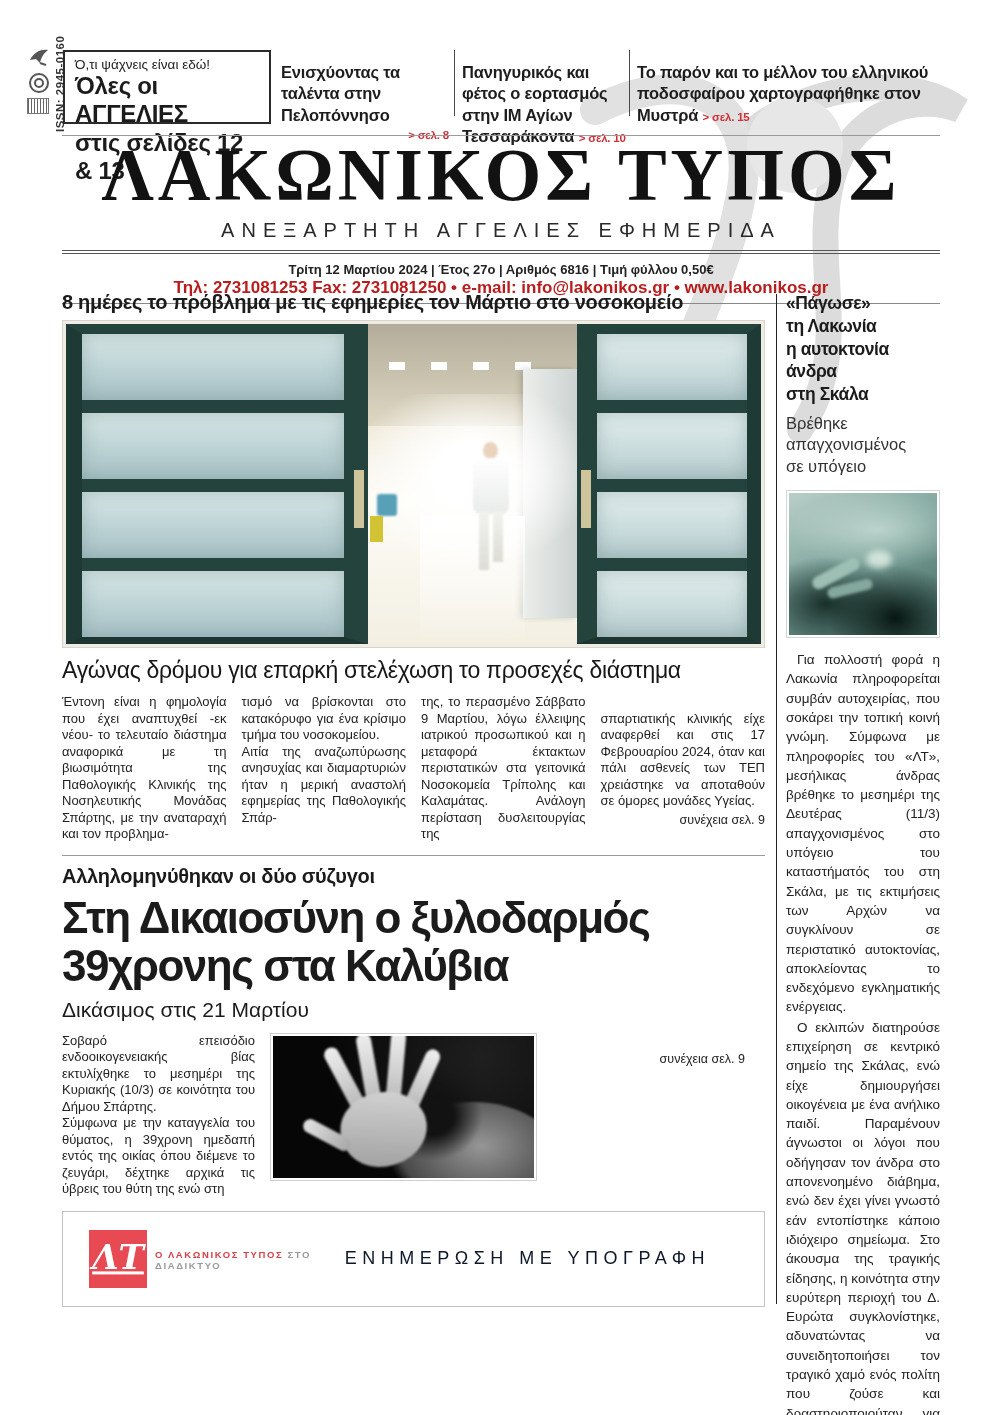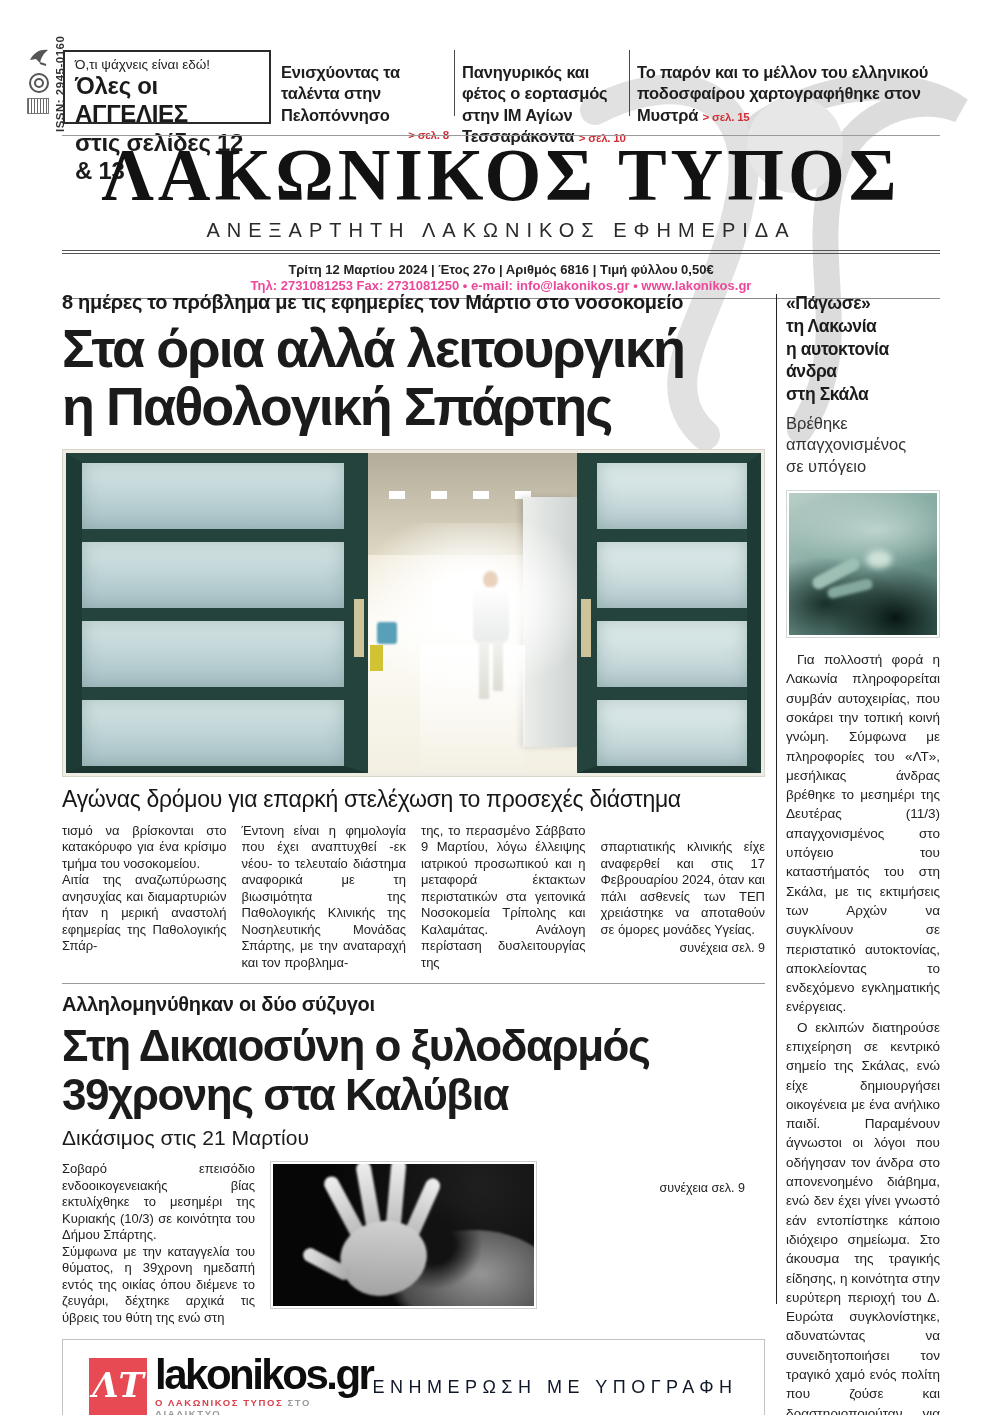--- a/index.html
+++ b/index.html
@@ -34,21 +34,21 @@
   .tdiv { top:50px; width:1px; height:66px; background:#4a4a4a; }
   .tdiv1 { left:454px; } .tdiv2 { left:629px; }
   .rule-top { left:62px; top:135px; width:878px; height:1px; background:#9a9a9a; }
   
   .masthead { left:62px; top:139px; width:878px; text-align:center; }
   .mh-title { font-family:"Liberation Serif", serif; font-weight:bold; font-size:73px;
     line-height:1.0; letter-spacing:4px; color:#121212; white-space:nowrap; }
   .mh-sub { font-size:20px; letter-spacing:7px; color:#2a2a2a; margin-top:7px; }
   .mh-dblrule { margin-top:8px; border-top:1px solid #555; border-bottom:1px solid #555; height:4px; }
   .mh-date { font-size:13px; font-weight:bold; color:#222; margin-top:8px; }
-  .mh-contact { font-size:13px; font-weight:bold; color:#ec4899; margin-top:1px; }
+  .mh-contact { font-size:17px; font-weight:bold; color:#b91c1c; margin-top:1px; }
   .mh-rule { margin-top:5px; border-top:1px solid #888; }
   
   .main-col { left:62px; top:291px; width:703px; }
   .v-rule { left:776px; top:294px; width:1px; height:1010px; background:#222; }
   .sidebar { left:786px; top:292px; width:154px; }
   
   .kicker { font-size:20px; font-weight:bold; letter-spacing:-.3px; margin-bottom:6px; }
   .headline1 { font-size:54px; font-weight:bold; line-height:1.07; letter-spacing:-2px;
     white-space:pre-line; margin-bottom:13px; }
   .photo-frame { border:1px solid #d8d5cc; background:#efece4; padding:3px; margin-bottom:9px; }
@@ -121,21 +121,21 @@
   .f3 { left:44%; top:-4%; transform:rotate(5deg); height:84px; }
   .f4 { left:54%; top:8%; transform:rotate(24deg); height:70px; }
   .thumb { position:absolute; left:18%; top:52%; width:14px; height:52px; border-radius:7px;
     transform:rotate(-62deg); background:linear-gradient(180deg,#e2e2e2,#a8a8a8); }
   
   .banner { display:flex; align-items:center; border:1px solid #c2c2c2; height:96px;
     padding:0 26px; background:#fff; }
   .logo-mark { width:58px; height:58px; background:#e84a53; color:#fff; position:relative;
     flex:0 0 auto; }
   .logo-mark span { position:absolute; left:50%; top:50%; transform:translate(-50%,-54%);
-    font-family:"DejaVu Serif", serif; font-style:italic; font-weight:bold; font-size:34px; }
+    font-family:"DejaVu Serif", serif; font-style:italic; font-weight:bold; font-size:34px;text-decoration:underline; }
   .logo-text { margin-left:8px; }
   .logo-title { font-size:42px; font-weight:bold; letter-spacing:-2.5px; color:#0d0d0d;
     line-height:.95; }
   .logo-sub { font-size:9.5px; font-weight:bold; letter-spacing:1.6px; margin-top:2px; }
   .logo-sub .red { color:#d6404a; } .logo-sub .gray { color:#9a9a9a; }
   .slogan { margin-left:auto; margin-right:28px; font-size:18px; letter-spacing:5.5px;
     color:#0f172a; white-space:nowrap; }
   
   .sb-head { font-size:17.5px; font-weight:bold; line-height:1.3; letter-spacing:-.4px;
     white-space:pre-line; }
@@ -206,32 +206,30 @@
     <div class="z tdiv tdiv2"></div>
     <div class="z teaser t3">
       <span>Το παρόν και το μέλλον του ελληνικού ποδοσφαίρου χαρτογραφήθηκε στον Μυστρά </span>
       <span class="pref">&gt; σελ. 15</span>
     </div>
 
     <div class="z rule-top"></div>
 
     <div class="z masthead">
       <div class="mh-title">ΛΑΚΩΝΙΚΟΣ ΤΥΠΟΣ</div>
-      <div class="mh-sub">ΑΝΕΞΑΡΤΗΤΗ ΛΑΚΩΝΙΚΟΣ ΕΦΗΜΕΡΙΔΑ</div>
+      <div class="mh-sub">ΑΝΕΞΑΡΤΗΤΗ ΑΓΓΕΛΙΕΣ ΕΦΗΜΕΡΙΔΑ</div>
       <div class="mh-dblrule"></div>
       <div class="mh-date">Τρίτη 12 Μαρτίου 2024 | Έτος 27ο | Αριθμός 6816 | Τιμή φύλλου 0,50€</div>
       <div class="mh-contact">Τηλ: 2731081253 Fax: 2731081250 • e-mail: info@lakonikos.gr • www.lakonikos.gr</div>
       <div class="mh-rule"></div>
     </div>
 
     <div class="z main-col">
 
       <div class="kicker">8 ημέρες το πρόβλημα με τις εφημερίες τον Μάρτιο στο νοσοκομείο</div>
-      <div class="headline1">Στα όρια αλλά λειτουργική
-η Παθολογική Σπάρτης</div>
 
       <div class="photo-frame">
         <div class="hospital">
           <div class="corridor">
             <div class="ceiling"></div>
             <div class="lights"></div>
             <div class="cabinet"></div>
             <div class="glow"></div>
             <div class="floorshine"></div>
             <div class="chair"></div>
@@ -262,23 +260,23 @@
               <div class="bar"></div>
               <div class="pane"></div>
             <div class="hinge hingeR"></div>
           </div>
         </div>
       </div>
 
       <div class="subhead">Αγώνας δρόμου για επαρκή στελέχωση το προσεχές διάστημα</div>
 
       <div class="bodyrow">
+        <div class="bcol">Έντονη είναι η φημολογία που έχει αναπτυχθεί -εκ νέου- το τελευταίο διάστημα αναφορικά με τη βιωσιμότητα της Παθολογικής Κλινικής της Νοσηλευτικής Μονάδας Σπάρτης, με την αναταραχή και τον προβλημα-</div>
         <div class="bcol">τισμό να βρίσκονται στο κατακόρυφο για ένα κρίσιμο τμήμα του νοσοκομείου.
 Αιτία της αναζωπύρωσης ανησυχίας και διαμαρτυριών ήταν η μερική αναστολή εφημερίας της Παθολογικής Σπάρ-</div>
-        <div class="bcol">Έντονη είναι η φημολογία που έχει αναπτυχθεί -εκ νέου- το τελευταίο διάστημα αναφορικά με τη βιωσιμότητα της Παθολογικής Κλινικής της Νοσηλευτικής Μονάδας Σπάρτης, με την αναταραχή και τον προβλημα-</div>
         <div class="bcol">της, το περασμένο Σάββατο 9 Μαρτίου, λόγω έλλειψης ιατρικού προσωπικού και η μεταφορά έκτακτων περιστατικών στα γειτονικά Νοσοκομεία Τρίπολης και Καλαμάτας. Ανάλογη περίσταση δυσλειτουργίας της</div>
         <div class="bcol">
           <span>σπαρτιατικής κλινικής είχε αναφερθεί και στις 17 Φεβρουαρίου 2024, όταν και πάλι ασθενείς των ΤΕΠ χρειάστηκε να αποταθούν σε όμορες μονάδες Υγείας.</span>
           <div class="contin">συνέχεια σελ. 9</div>
         </div>
       </div>
 
       <div class="sec-rule"></div>
 
       <div class="kicker">Αλληλομηνύθηκαν οι δύο σύζυγοι</div>
@@ -306,21 +304,20 @@
         <div class="col2R">
           <div class="contin">συνέχεια σελ. 9</div>
         </div>
       </div>
 
       <div class="banner">
         <div class="logo-mark">
           <span>ΛΤ</span>
         </div>
         <div class="logo-text">
-          <div class="logo-title">lakonikos.gr</div>
           <div class="logo-sub">
             <span class="red">Ο ΛΑΚΩΝΙΚΟΣ ΤΥΠΟΣ </span><span class="gray">ΣΤΟ ΔΙΑΔΙΚΤΥΟ</span>
           </div>
         </div>
         <div class="slogan">ΕΝΗΜΕΡΩΣΗ ΜΕ ΥΠΟΓΡΑΦΗ</div>
       </div>
 
     </div>
 
     <div class="z v-rule"></div>

